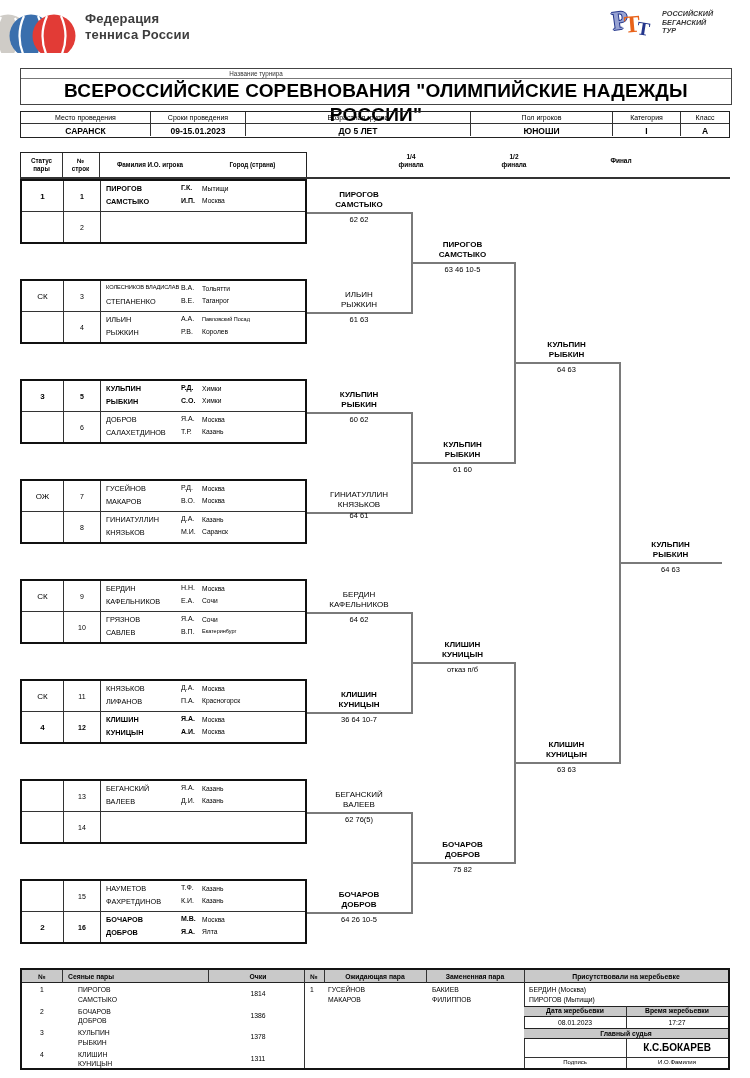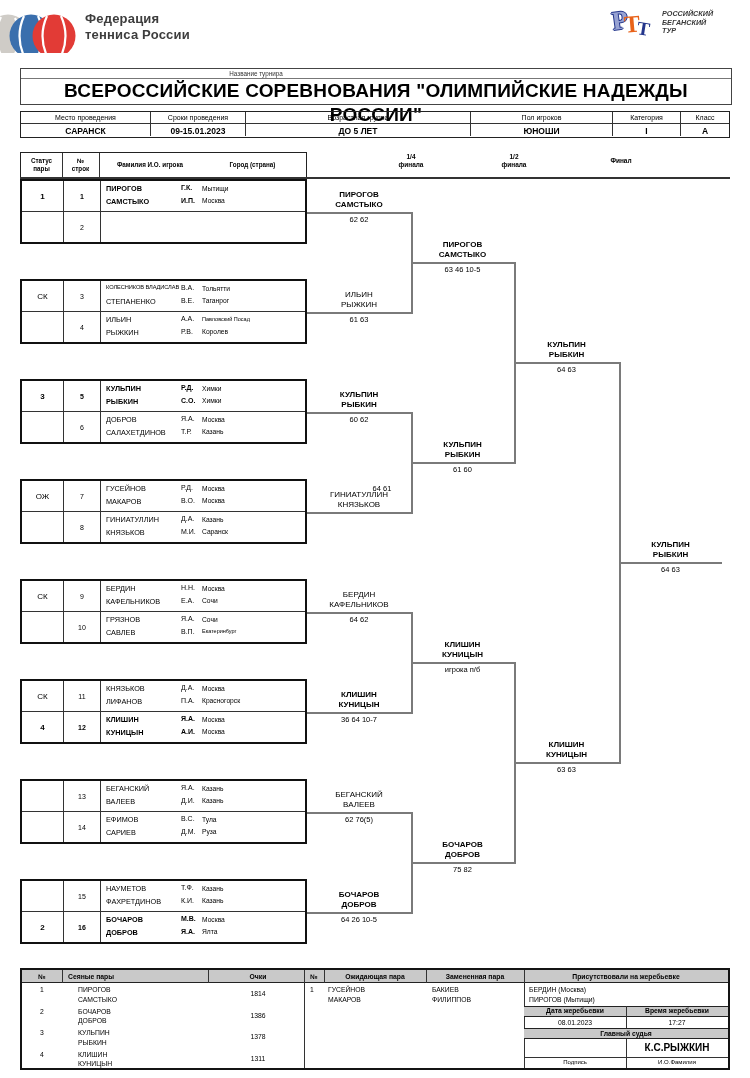--- a/index.html
+++ b/index.html
@@ -279,28 +279,20 @@
         <div style="position: absolute; left: 79px; top: 0px; right: 0px; height: 30px;">
           <div class="surname" style="top: 3px;">БЕГАНСКИЙ</div>
           <div class="initials" style="top: 3px;">Я.А.</div>
           <div class="city" style="top: 3.5px;">Казань</div>
           <div class="surname" style="top: 15.5px;">ВАЛЕЕВ</div>
           <div class="initials" style="top: 15.5px;">Д.И.</div>
           <div class="city" style="top: 16px;">Казань</div>
         </div>
         <div class="cellc st" style="left: 0px; top: 31px; width: 41px; height: 30px;"></div>
         <div class="cellc ln" style="left: 42px; top: 31px; width: 36px; height: 30px;">14</div>
-        <div style="position: absolute; left: 79px; top: 31px; right: 0px; height: 30px;">
-          <div class="surname" style="top: 3px;">ЕФИМОВ</div>
-          <div class="initials" style="top: 3px;">В.С.</div>
-          <div class="city" style="top: 3.5px;">Тула</div>
-          <div class="surname" style="top: 15.5px;">САРИЕВ</div>
-          <div class="initials" style="top: 15.5px;">Д.М.</div>
-          <div class="city" style="top: 16px;">Руза</div>
-        </div>
       </div>
       <div class="ebox" style="left: 20px; top: 879px; width: 287px; height: 65px;">
         <div class="divl" style="left: 41px; top: 0px; bottom: 0px; width: 1px;"></div>
         <div class="divl" style="left: 78px; top: 0px; bottom: 0px; width: 1px;"></div>
         <div class="divl" style="left: 0px; right: 0px; top: 30px; height: 1px;"></div>
         <div class="cellc st" style="left: 0px; top: 0px; width: 41px; height: 30px;"></div>
         <div class="cellc ln" style="left: 42px; top: 0px; width: 36px; height: 30px;">15</div>
         <div style="position: absolute; left: 79px; top: 0px; right: 16px; height: 30px; text-decoration: underline;">
           <div class="surname" style="top: 3px;">НАУМЕТОВ</div>
           <div class="initials" style="top: 3px;">Т.Ф.</div>
@@ -328,21 +320,21 @@
 РЫЖКИН</div>
       <div class="bl" style="left: 307px; top: 312px; width: 104px; height: 2px;"></div>
       <div class="wscore" style="left: 307px; top: 315px; width: 104px;">61 63</div>
       <div class="wname b pre" style="left: 307px; top: 389px; width: 104px; height: 21px;">КУЛЬПИН
 РЫБКИН</div>
       <div class="bl" style="left: 307px; top: 412px; width: 104px; height: 2px;"></div>
       <div class="wscore" style="left: 307px; top: 415px; width: 104px;">60 62</div>
       <div class="wname pre" style="left: 307px; top: 489px; width: 104px; height: 21px;">ГИНИАТУЛЛИН
 КНЯЗЬКОВ</div>
       <div class="bl" style="left: 307px; top: 512px; width: 104px; height: 2px;"></div>
-      <div class="wscore" style="left: 307px; top: 484px; width: 104px; margin-left: 23px;">64 61</div>
+      <div class="wscore" style="left: 307px; top: 511px; width: 104px;">64 61</div>
       <div class="wname pre" style="left: 307px; top: 589px; width: 104px; height: 21px;">БЕРДИН
 КАФЕЛЬНИКОВ</div>
       <div class="bl" style="left: 307px; top: 612px; width: 104px; height: 2px;"></div>
       <div class="wscore" style="left: 307px; top: 615px; width: 104px;">64 62</div>
       <div class="wname b pre" style="left: 307px; top: 689px; width: 104px; height: 21px;">КЛИШИН
 КУНИЦЫН</div>
       <div class="bl" style="left: 307px; top: 712px; width: 104px; height: 2px;"></div>
       <div class="wscore" style="left: 307px; top: 715px; width: 104px;">36 64 10-7</div>
       <div class="wname pre" style="left: 307px; top: 789px; width: 104px; height: 21px;">БЕГАНСКИЙ
 ВАЛЕЕВ</div>
@@ -356,21 +348,21 @@
 САМСТЫКО</div>
       <div class="bl" style="left: 411px; top: 262px; width: 103px; height: 2px;"></div>
       <div class="wscore" style="left: 411px; top: 265px; width: 103px;">63 46 10-5</div>
       <div class="wname b pre" style="left: 411px; top: 439px; width: 103px; height: 21px;">КУЛЬПИН
 РЫБКИН</div>
       <div class="bl" style="left: 411px; top: 462px; width: 103px; height: 2px;"></div>
       <div class="wscore" style="left: 411px; top: 465px; width: 103px;">61 60</div>
       <div class="wname b pre" style="left: 411px; top: 639px; width: 103px; height: 21px;">КЛИШИН
 КУНИЦЫН</div>
       <div class="bl" style="left: 411px; top: 662px; width: 103px; height: 2px;"></div>
-      <div class="wscore" style="left: 411px; top: 665px; width: 103px;">игрока п/б</div>
+      <div class="wscore" style="left: 411px; top: 665px; width: 103px;">отказ п/б</div>
       <div class="wname b pre" style="left: 411px; top: 839px; width: 103px; height: 21px;">БОЧАРОВ
 ДОБРОВ</div>
       <div class="bl" style="left: 411px; top: 862px; width: 103px; height: 2px;"></div>
       <div class="wscore" style="left: 411px; top: 865px; width: 103px;">75 82</div>
       <div class="wname b pre" style="left: 514px; top: 339px; width: 105px; height: 21px;">КУЛЬПИН
 РЫБКИН</div>
       <div class="bl" style="left: 514px; top: 362px; width: 105px; height: 2px;"></div>
       <div class="wscore" style="left: 514px; top: 365px; width: 105px;">64 63</div>
       <div class="wname b pre" style="left: 514px; top: 739px; width: 105px; height: 21px;">КЛИШИН
 КУНИЦЫН</div>
@@ -440,19 +432,19 @@
     <div class="abs gray" style="left:502px;top:36px;width:204px;height:11px;border-top:1px solid #222;border-bottom:1px solid #222;box-sizing:border-box"></div>
     <div class="abs fh c" style="left:502px;top:35px;width:102px;line-height:11px">Дата жеребьевки</div>
     <div class="abs fh c" style="left:604px;top:35px;width:102px;line-height:11px">Время жеребьевки</div>
     <div class="abs fs c" style="left:502px;top:48px;width:102px">08.01.2023</div>
     <div class="abs fs c" style="left:604px;top:48px;width:102px">17:27</div>
     <div class="divl" style="left:604px;top:36px;height:22px;width:1px"></div>
 
     <div class="abs gray fh c" style="left:502px;top:58px;width:204px;height:11px;border-top:1px solid #222;border-bottom:1px solid #222;box-sizing:border-box;line-height:10px">Главный судья</div>
 
     <div class="divl" style="left:604px;top:69px;height:29px;width:1px"></div>
-    <div class="abs c b" style="left:604px;top:72px;width:102px;font-size:10px">К.С.РЫЖКИН</div>
+    <div class="abs c b" style="left:604px;top:72px;width:102px;font-size:10px">К.С.БОКАРЕВ</div>
     <div class="divl" style="left:502px;top:87px;width:204px;height:1px"></div>
     <div class="abs fsm c" style="left:502px;top:89px;width:102px">Подпись</div>
     <div class="abs fsm c" style="left:604px;top:89px;width:102px">И.О.Фамилия</div>
   </div>
 
 </div>
 
 </body></html>

